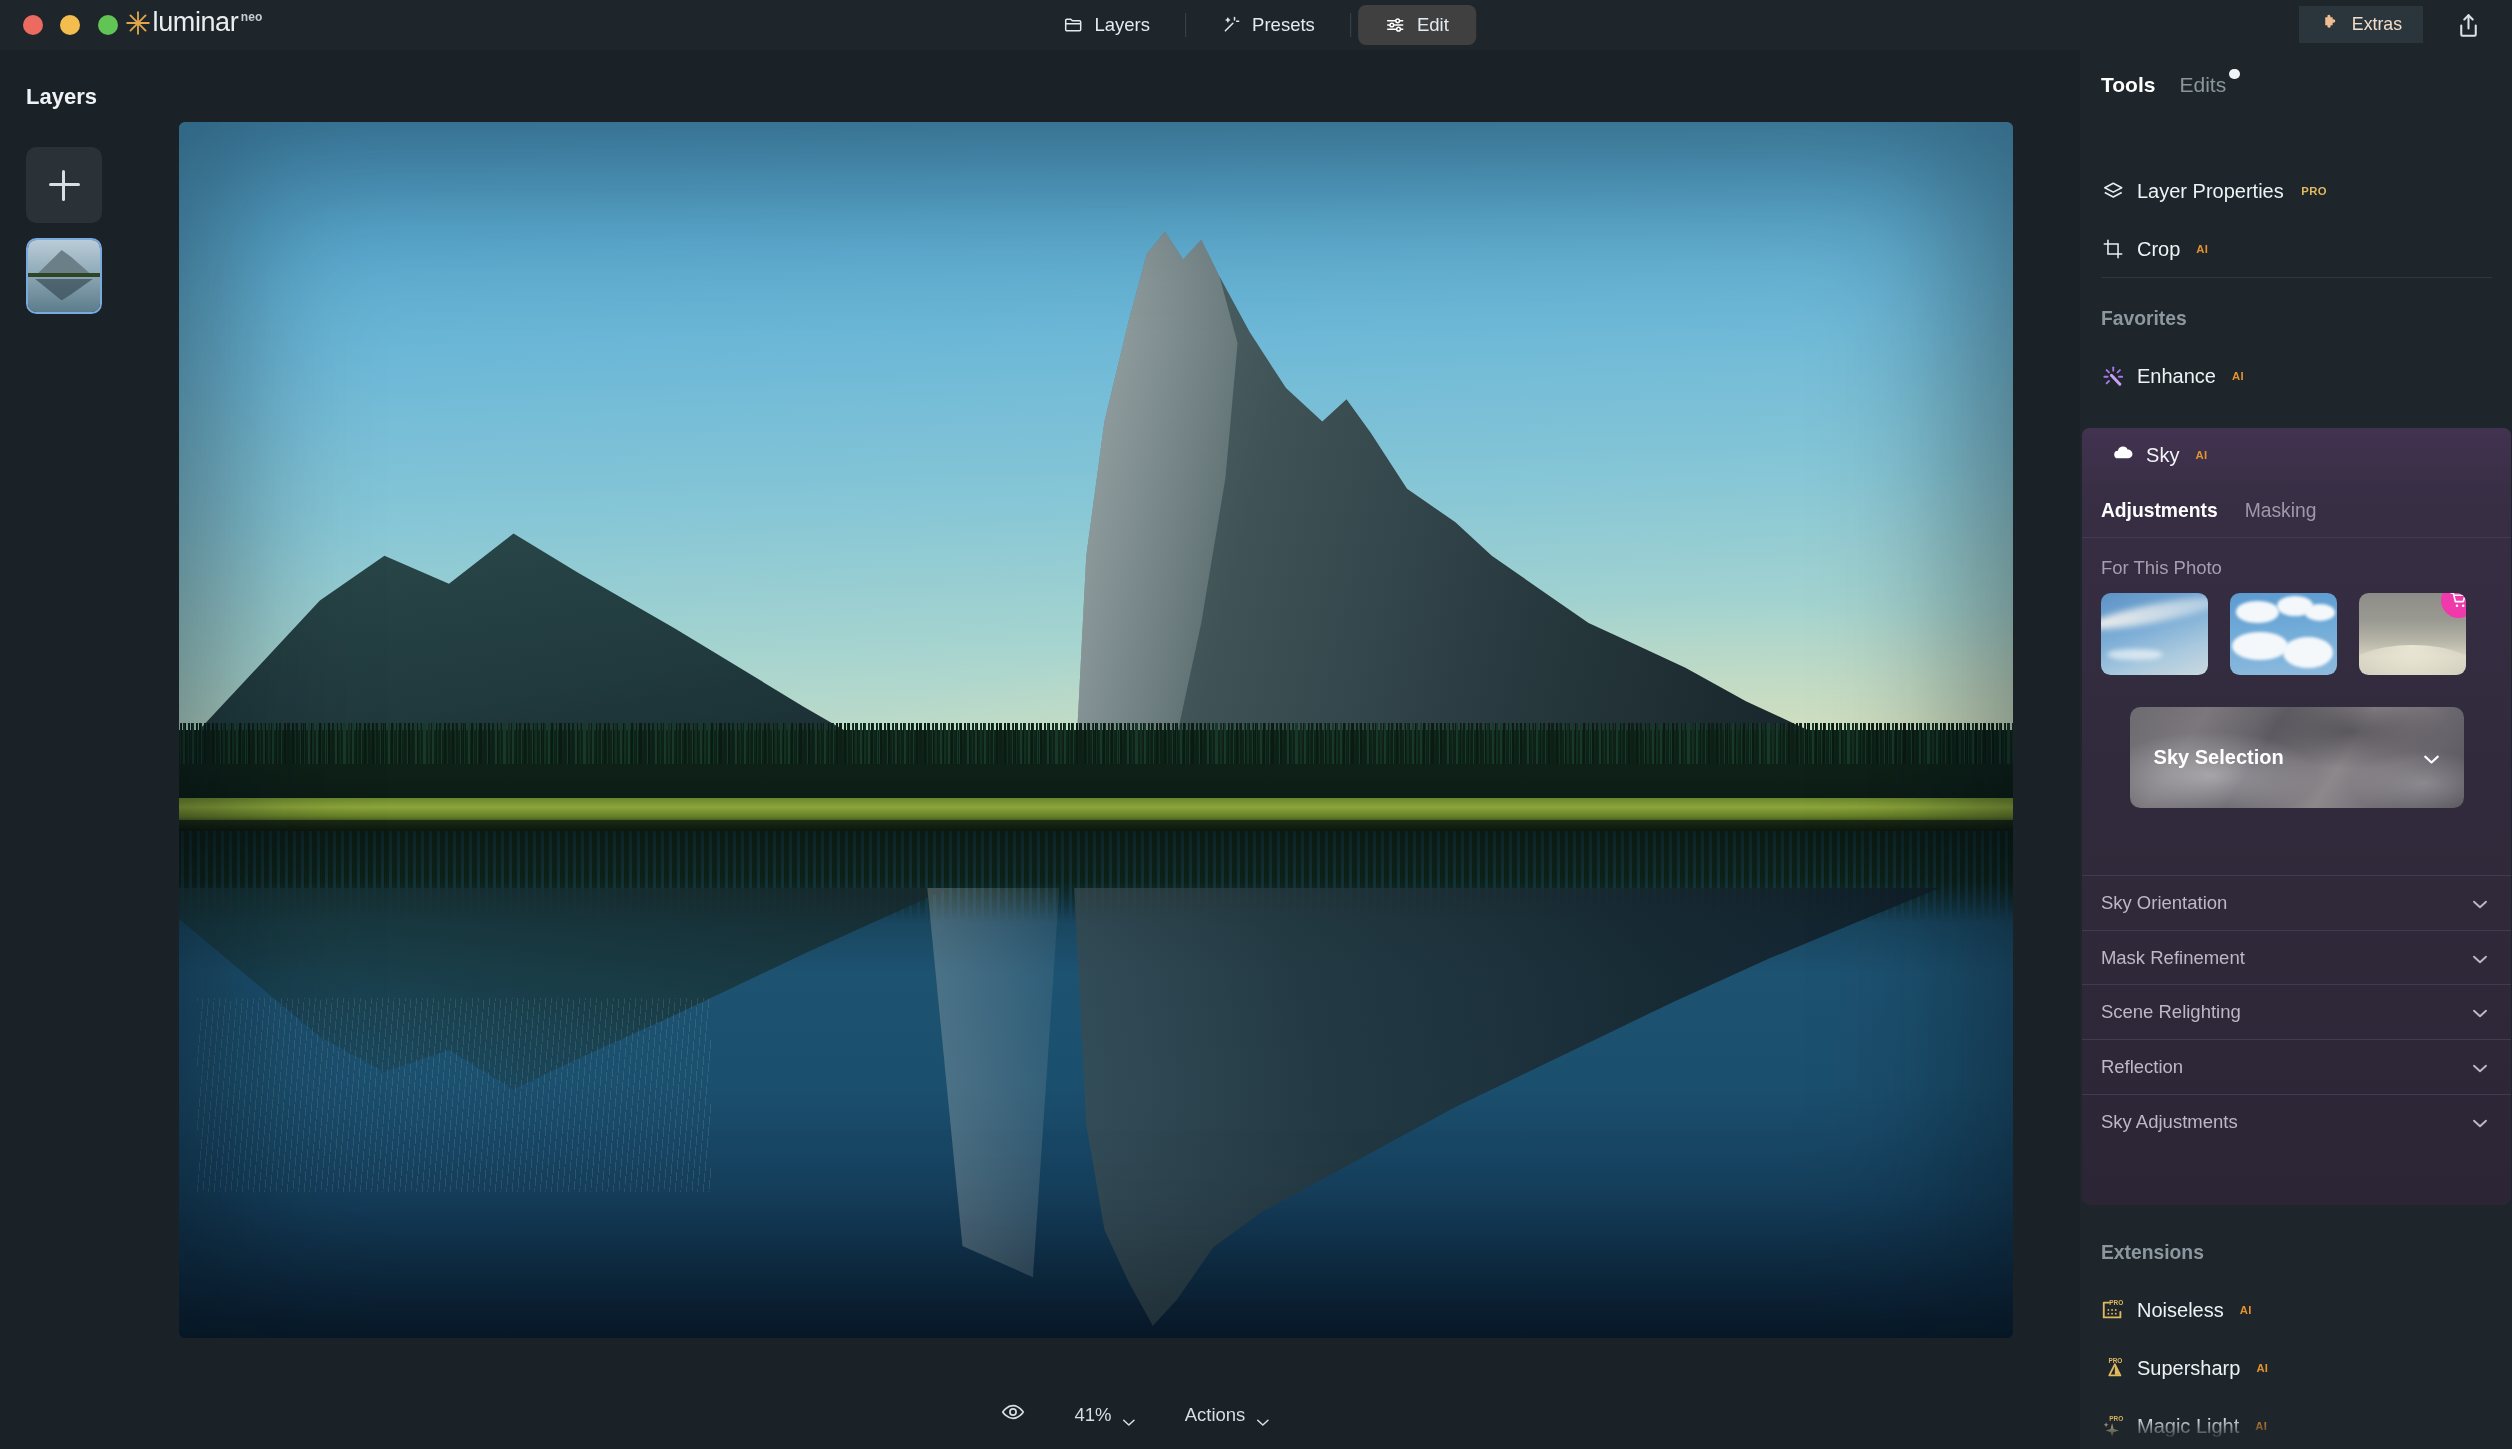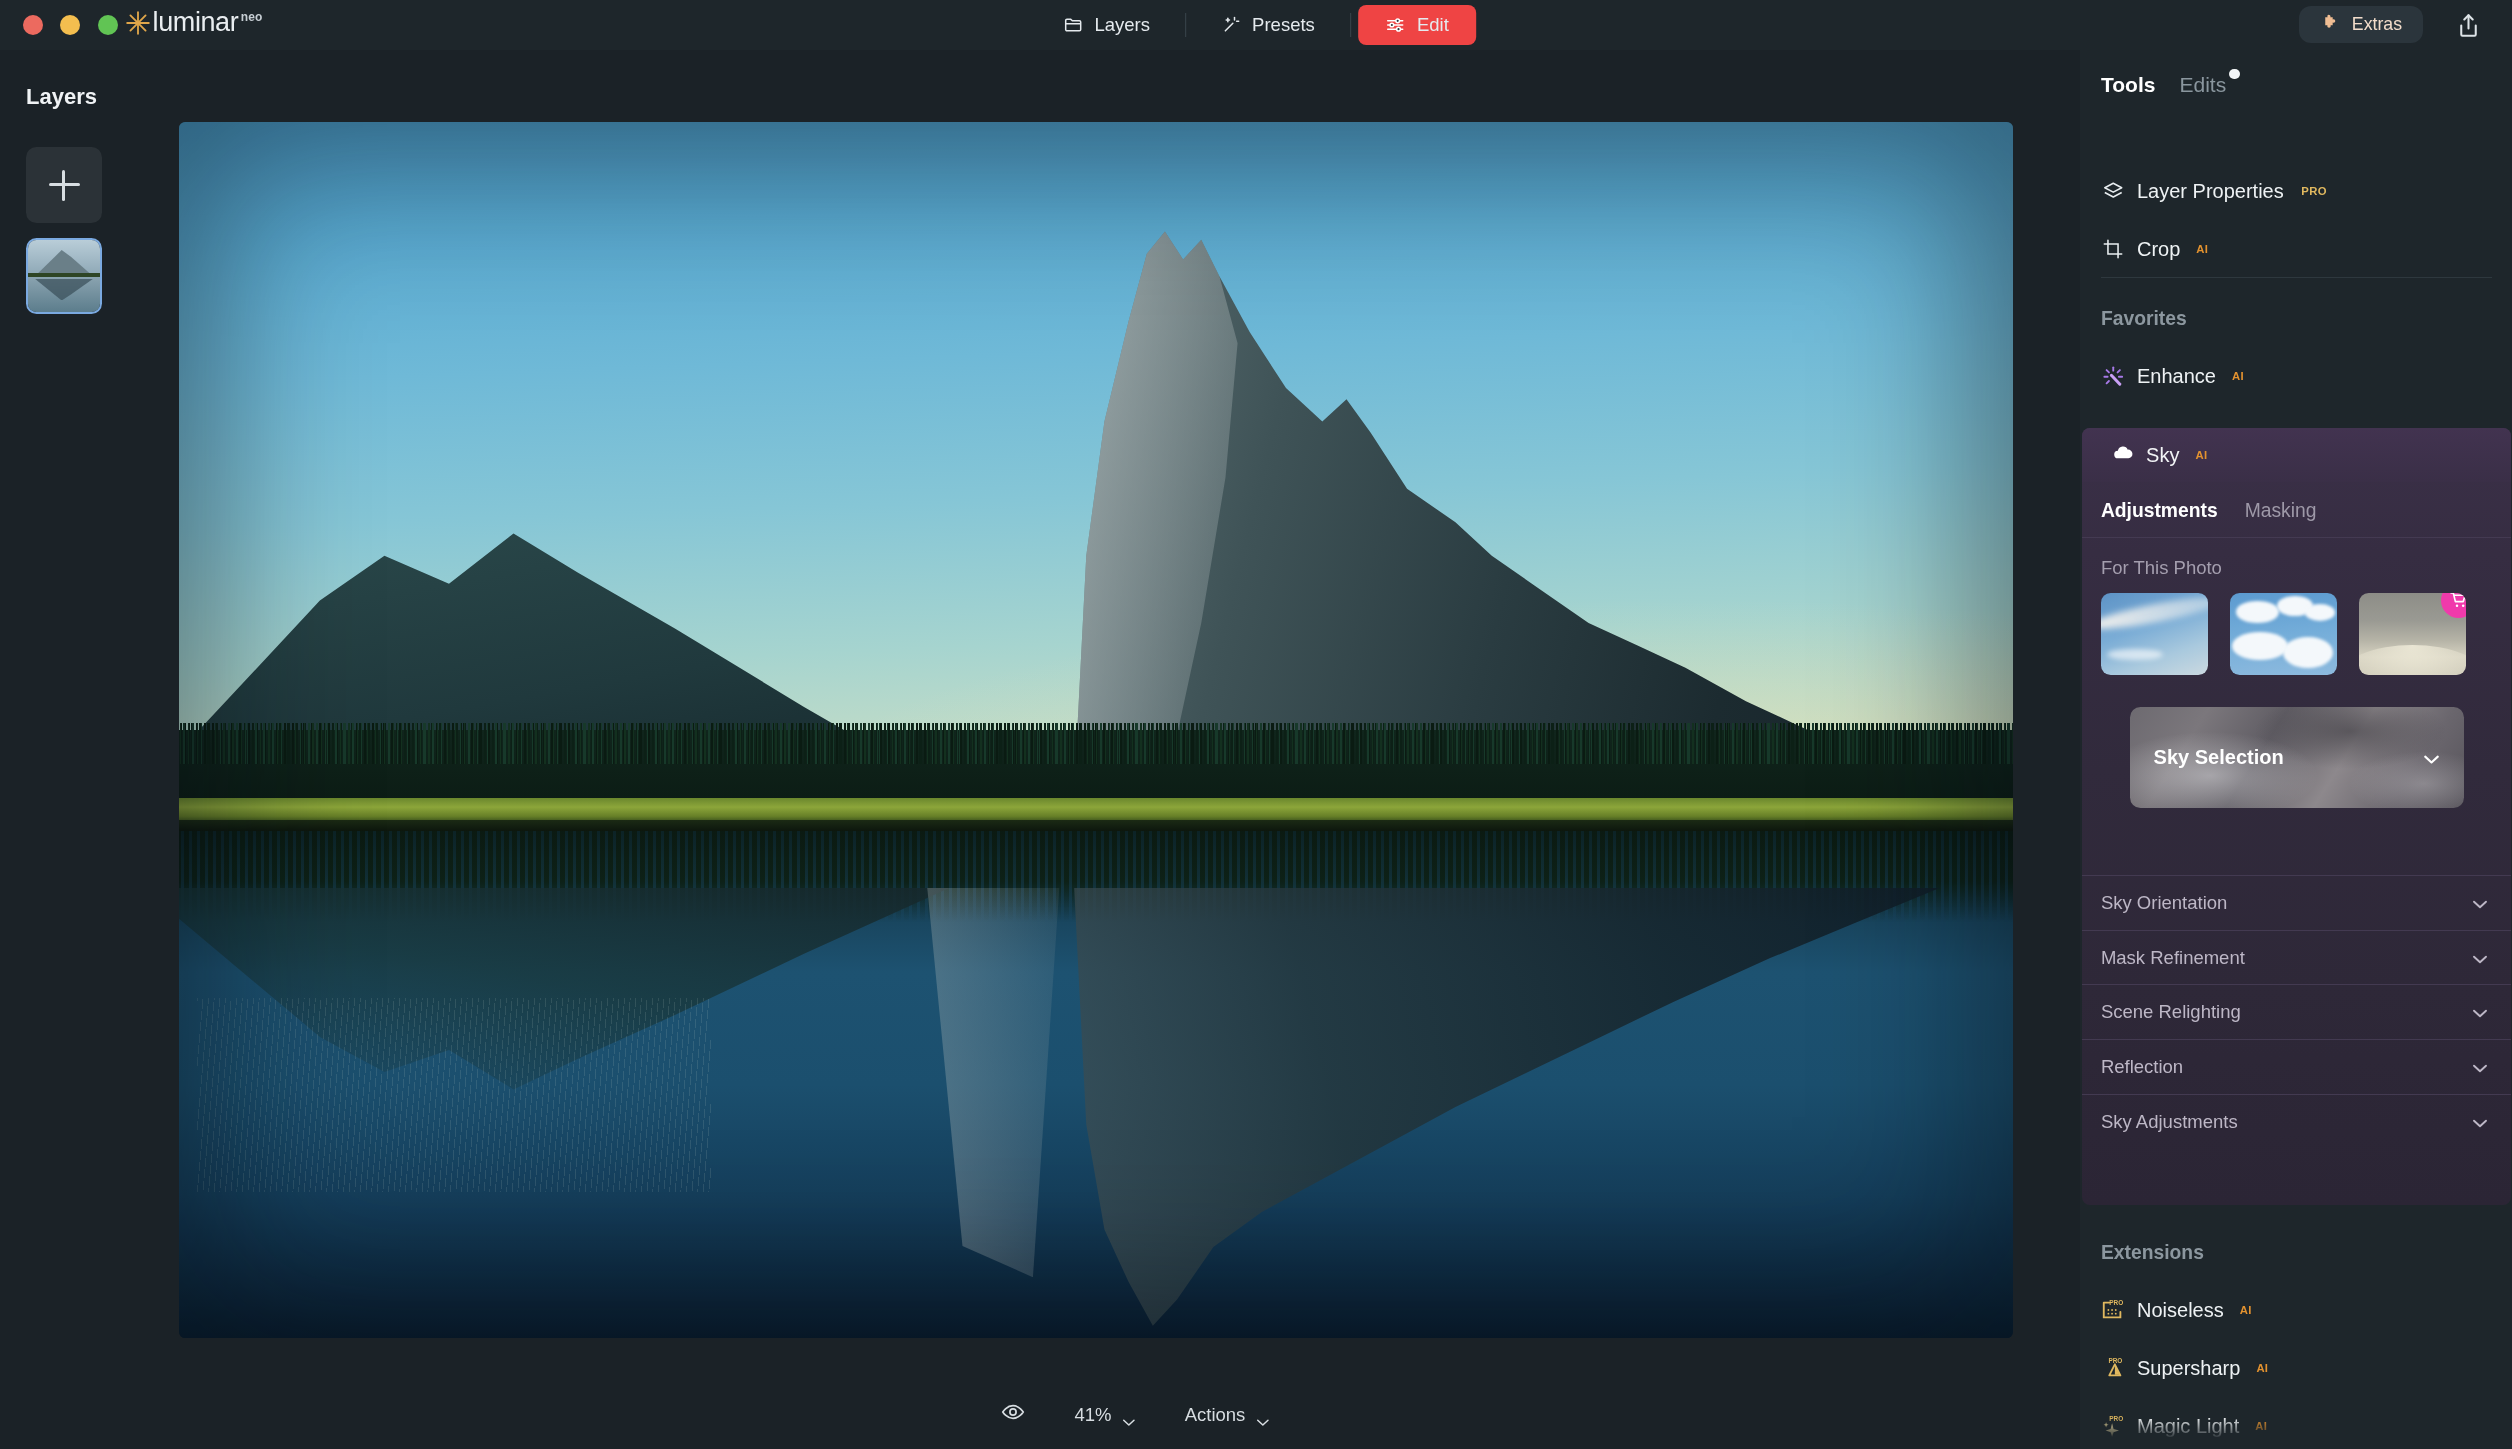--- a/index.html
+++ b/index.html
@@ -37,28 +37,28 @@
   
   #modes {
     position: absolute; left: 50%; top: 0; transform: translateX(-50%);
     height: 50px; display: flex; align-items: center; gap: 0;
   }
   .mode {
     display: flex; align-items: center; gap: 11.3px;
     padding: 8.9px 27px; border-radius: 8px;
     color: #e5eaee; font-size: 18.5px; cursor: default;
   }
-  .mode.active { background: #ef4444; }
+  .mode.active { background: #404040; }
   .mode .gl { display: inline-flex; width: 20px; height: 20px; align-items: center; justify-content: center; }
   .mode-sep { width: 0.8px; height: 24px; background: #3a454c; margin: 0 8px; }
 
   #extras-btn {
     position: absolute; right: 89px; top: 6.4px; height: 37px;
     display: flex; align-items: center; gap: 11.3px;
-    padding: 0 21px; border-radius: 12px; background: #2b353c;
+    padding: 0 21px; border-radius: 0; background: #2b353c;
     color: #f3ddcb; font-size: 17.7px;
   }
   #share-btn { position: absolute; right: 29px; top: 11.3px; width: 29px; height: 29px; }
 
   
   #layers { position: absolute; left: 0; top: 50px; width: 150px; height: 1399px; }
   #layers-title {
     position: absolute; left: 26px; top: 34px;
     font-size: 22px; color: #f0f3f5; font-weight: 600;
   }

